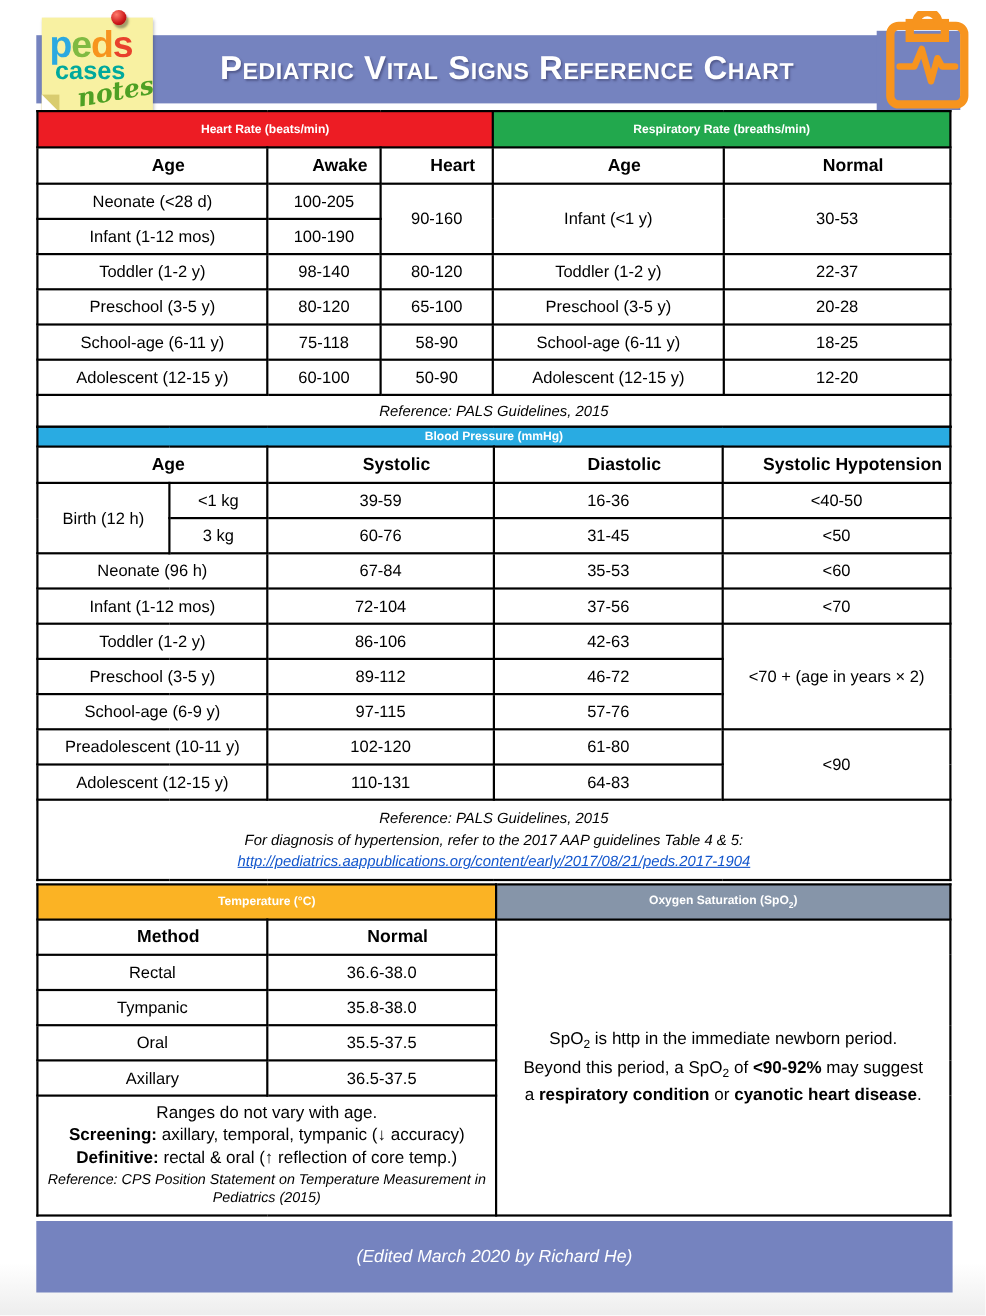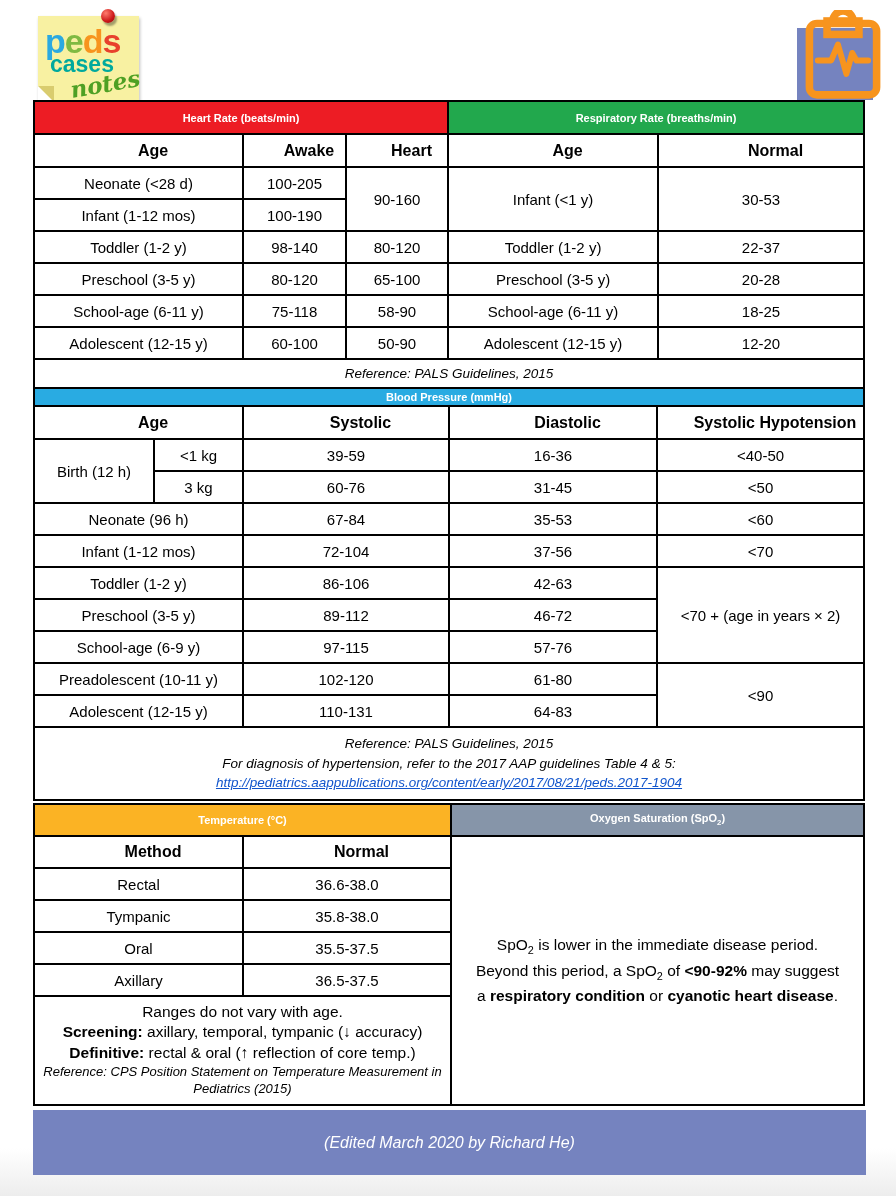--- a/index.html
+++ b/index.html
@@ -53,20 +53,23 @@
     color:#fff; text-align:center; display:flex; flex-direction:column; justify-content:center; gap:2px; }
   .footer .l1 { font-size:16.5px; }
   .footer .l2 { font-size:16px; font-style:italic; }
   sub { font-size:70%; }
 </style>
 </head>
 <body>
 
 <div class="page">
 
+  <div class="banner">
+    <div class="banner-title">Pediatric Vital Signs Reference Chart</div>
+  </div>
 
   <div class="sticky-note">
     <div class="fold"></div>
     <div class="pin"></div>
     <div class="logo-word1"><span style="color: rgb(43, 169, 224);">p</span><span style="color: rgb(127, 186, 66);">e</span><span style="color: rgb(247, 148, 30);">d</span><span style="color: rgb(232, 65, 44);">s</span></div>
     <div class="logo-word2">cases</div>
     <div class="logo-word3">notes</div>
   </div>
 
   <div class="clip-box"></div>
@@ -230,21 +233,21 @@
       </colgroup>
     <tbody>
         <tr>
       <td class="band band-orange" colspan="2" style="height:32px">Temperature (°C)</td>
       <td class="band band-gray" style="height:32px"><span>Oxygen Saturation (SpO</span><sub>2</sub><span>)</span></td>
     </tr>
     <tr>
       <td class="colhead" style="height:32px">Method</td>
       <td class="colhead" style="height:32px">Normal</td>
       <td class="spo2" rowspan="6">
-        <span><span>SpO</span><sub>2</sub><span> is lower in the immediate disease period.</span></span><br>
+        <span><span>SpO</span><sub>2</sub><span> is http in the immediate newborn period.</span></span><br>
         <span><span>Beyond this period, a SpO</span><sub>2</sub><span> of </span><span style="font-weight: bold;">&lt;90-92%</span><span> may suggest</span></span><br>
         <span><span>a </span><span style="font-weight: bold;">respiratory condition</span><span> or </span><span style="font-weight: bold;">cyanotic heart disease</span><span>.</span></span>
       </td>
     </tr>
     <tr>
       <td class="cell">Rectal</td>
       <td class="cell">36.6-38.0</td>
     </tr>
     <tr>
       <td class="cell">Tympanic</td>

